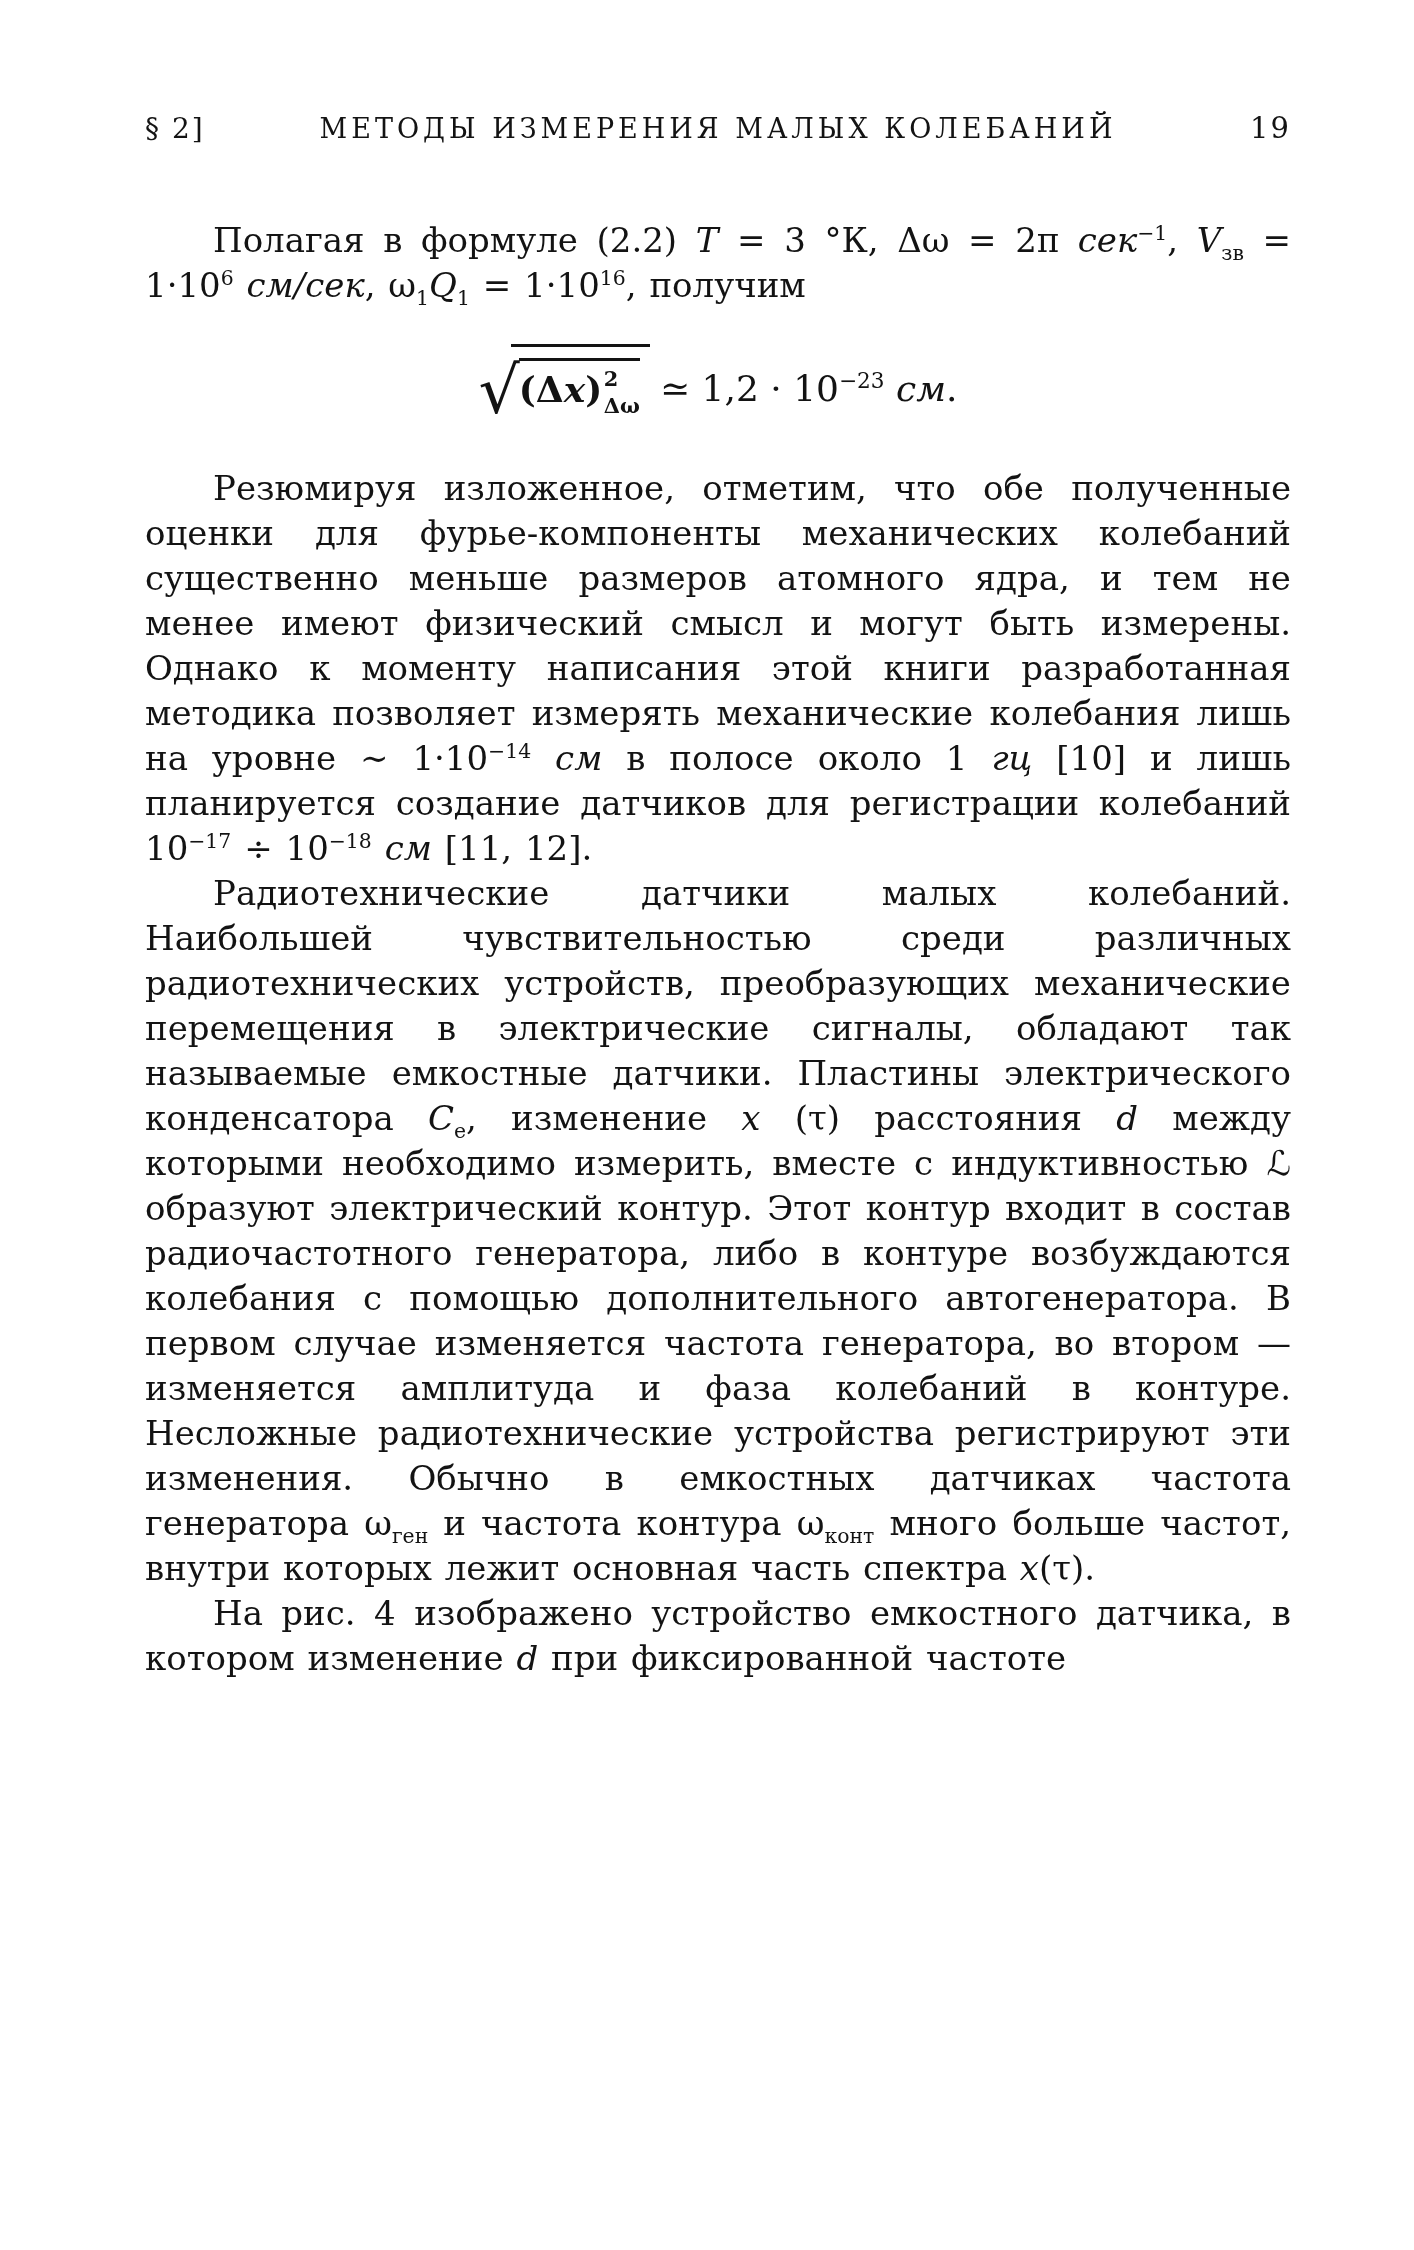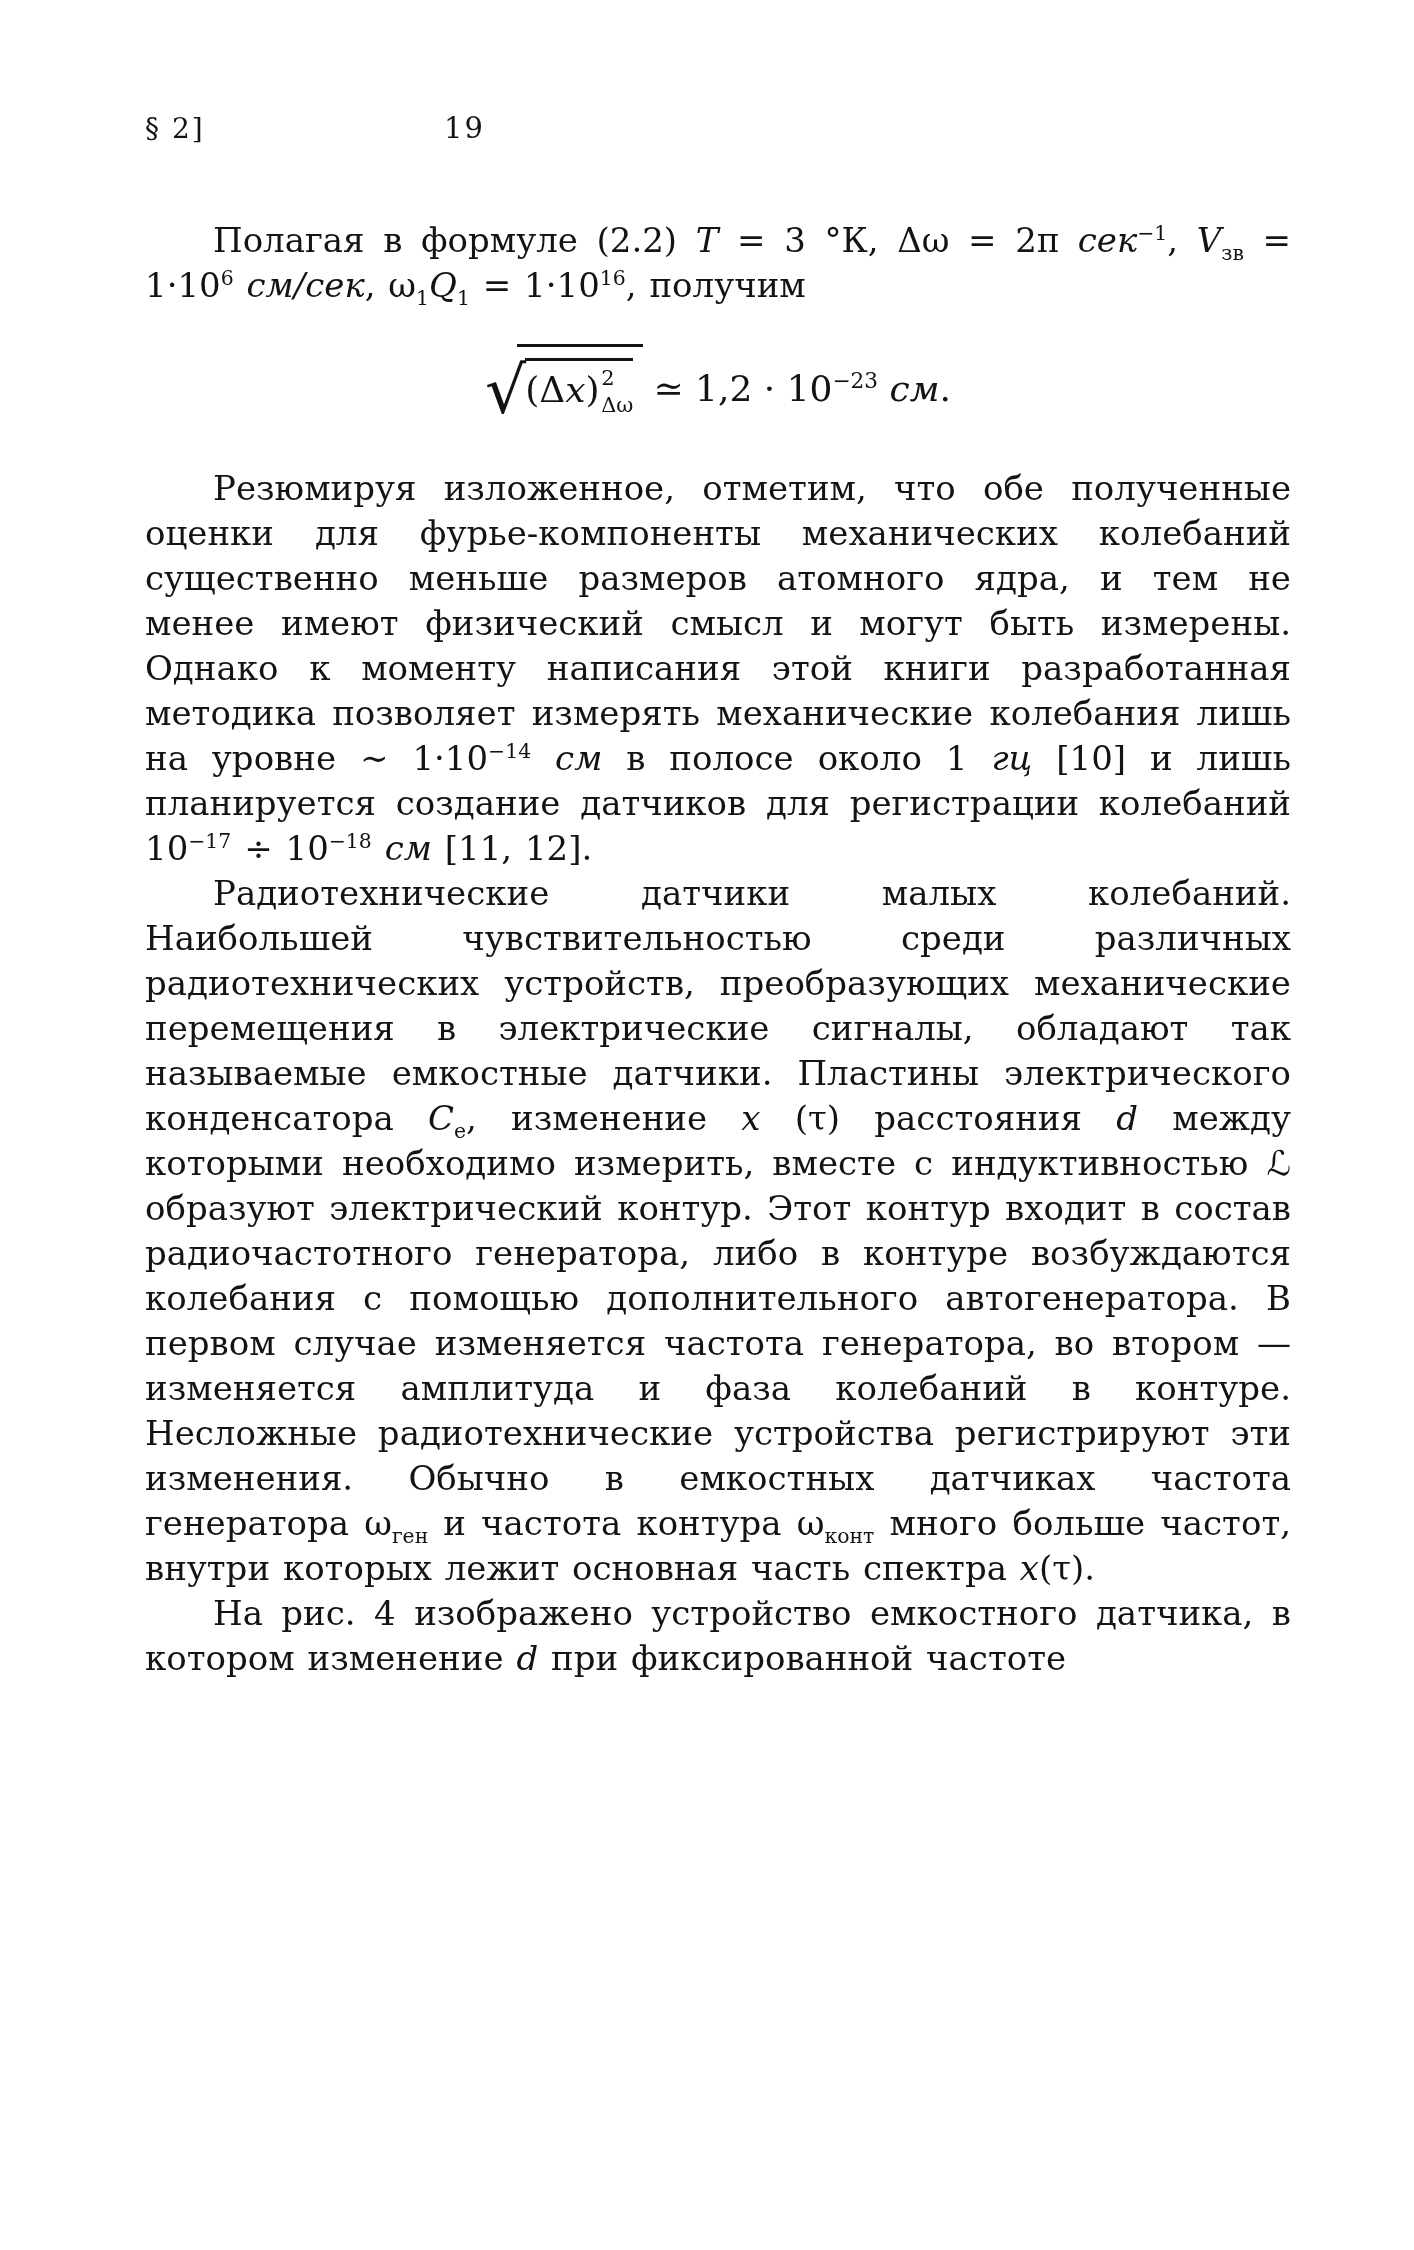--- a/index.html
+++ b/index.html
@@ -96,20 +96,21 @@
     font-size: 1.8em;
     line-height: 0.9;
     vertical-align: -0.18em;
     margin-right: -0.14em;
   }
   .vinculum {
     display: inline-block;
     border-top: 3px solid currentColor;
     padding: 0 10px 2px 8px;
     padding-top: 0.30em;
+    font-weight: bold;
   }
   .meanbar {
     display: inline-block;
     border-top: 3px solid currentColor;
     padding-top: 4px;
   }
   .stack {
     display: inline-block;
     vertical-align: middle;
     font-size: 0.58em;
@@ -126,20 +127,21 @@
     line-height: 0;
   }
 </style>
 </head>
 <body>
 
 <div class="page">
 
   <header class="running-head">
     <span class="section-mark">§ 2]</span>
+    <span class="running-title">МЕТОДЫ ИЗМЕРЕНИЯ МАЛЫХ КОЛЕБАНИЙ</span>
     <span class="page-number">19</span>
   </header>
 
   <main class="text-block">
 
     <p>Полагая в формуле (2.2) <i>T</i> = 3 °К, Δω = 2π <i>сек</i><sup>−1</sup>, <i>V</i><sub>зв</sub> = 1·10<sup>6</sup> <i>см/сек</i>, ω<sub>1</sub><i>Q</i><sub>1</sub> = 1·10<sup>16</sup>, получим</p>
 
     <div class="formula">
       <span class="sqrt"><span class="rad-glyph">√</span><span class="vinculum"><span class="meanbar"><span>(Δ<i>x</i>)</span><span class="stack"><span>2</span><span>Δω</span></span></span></span></span><span class="formula-rhs">≃ 1,2 · 10<sup>−23</sup> <i>см</i>.</span>
     </div>

